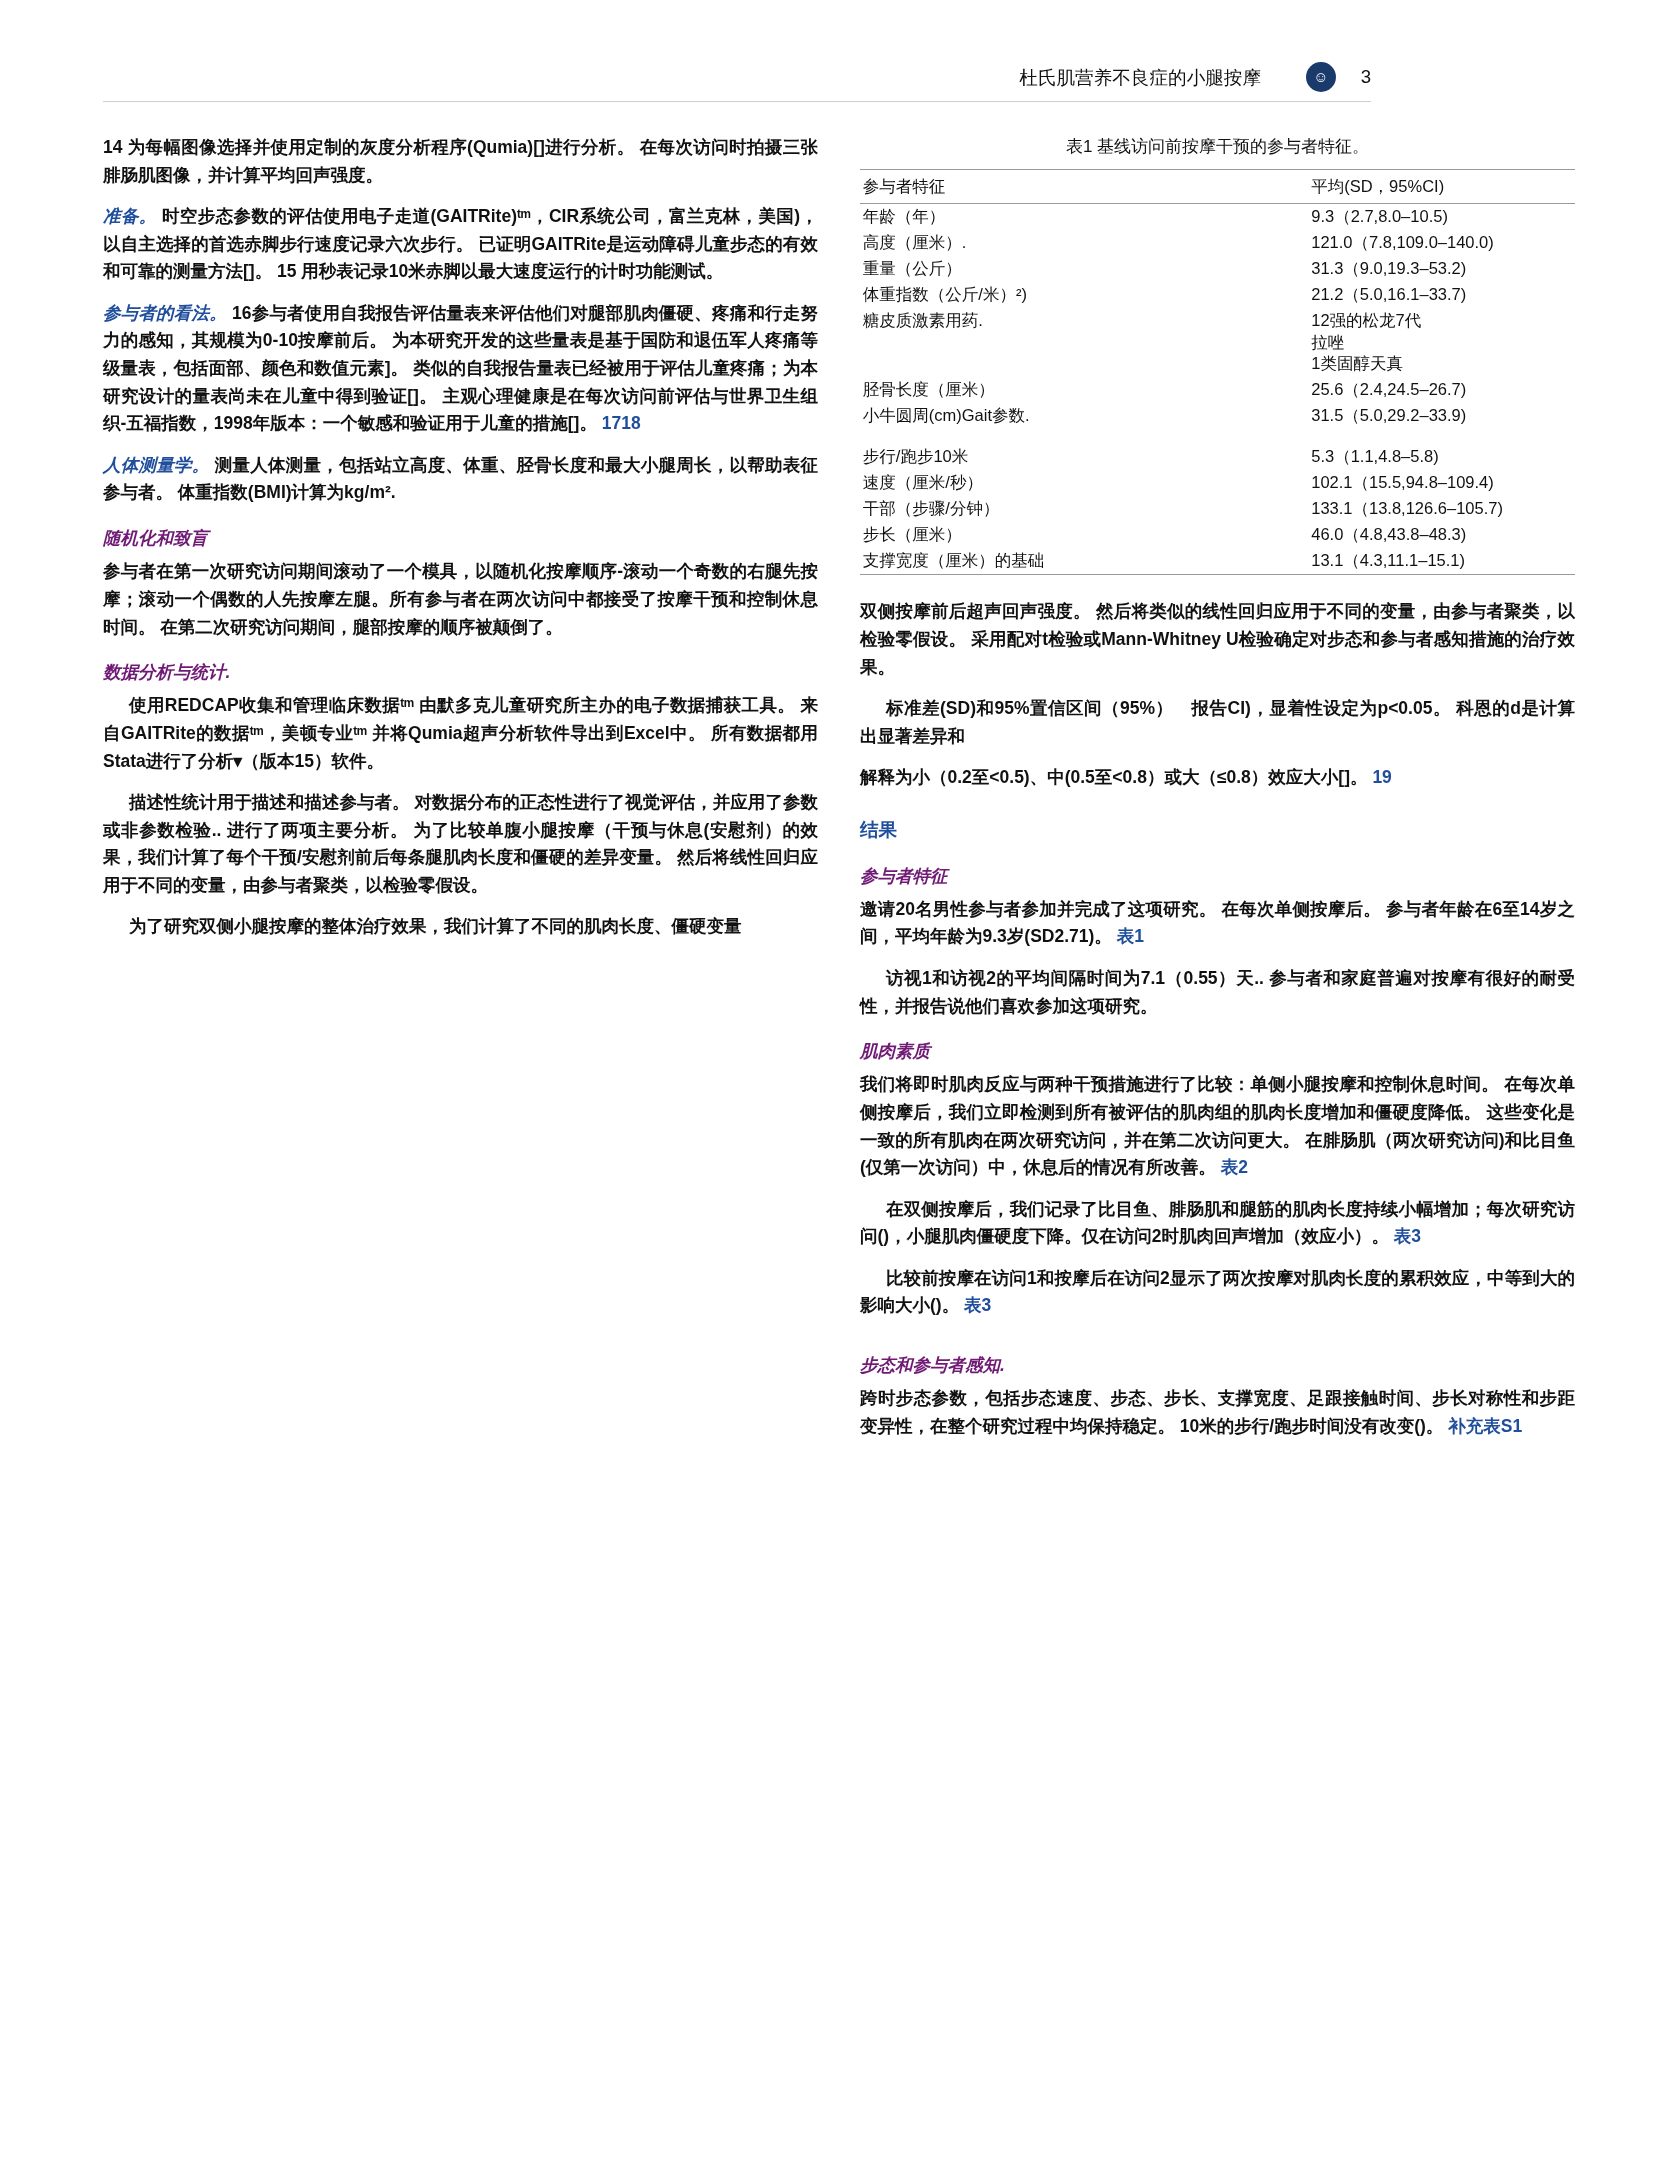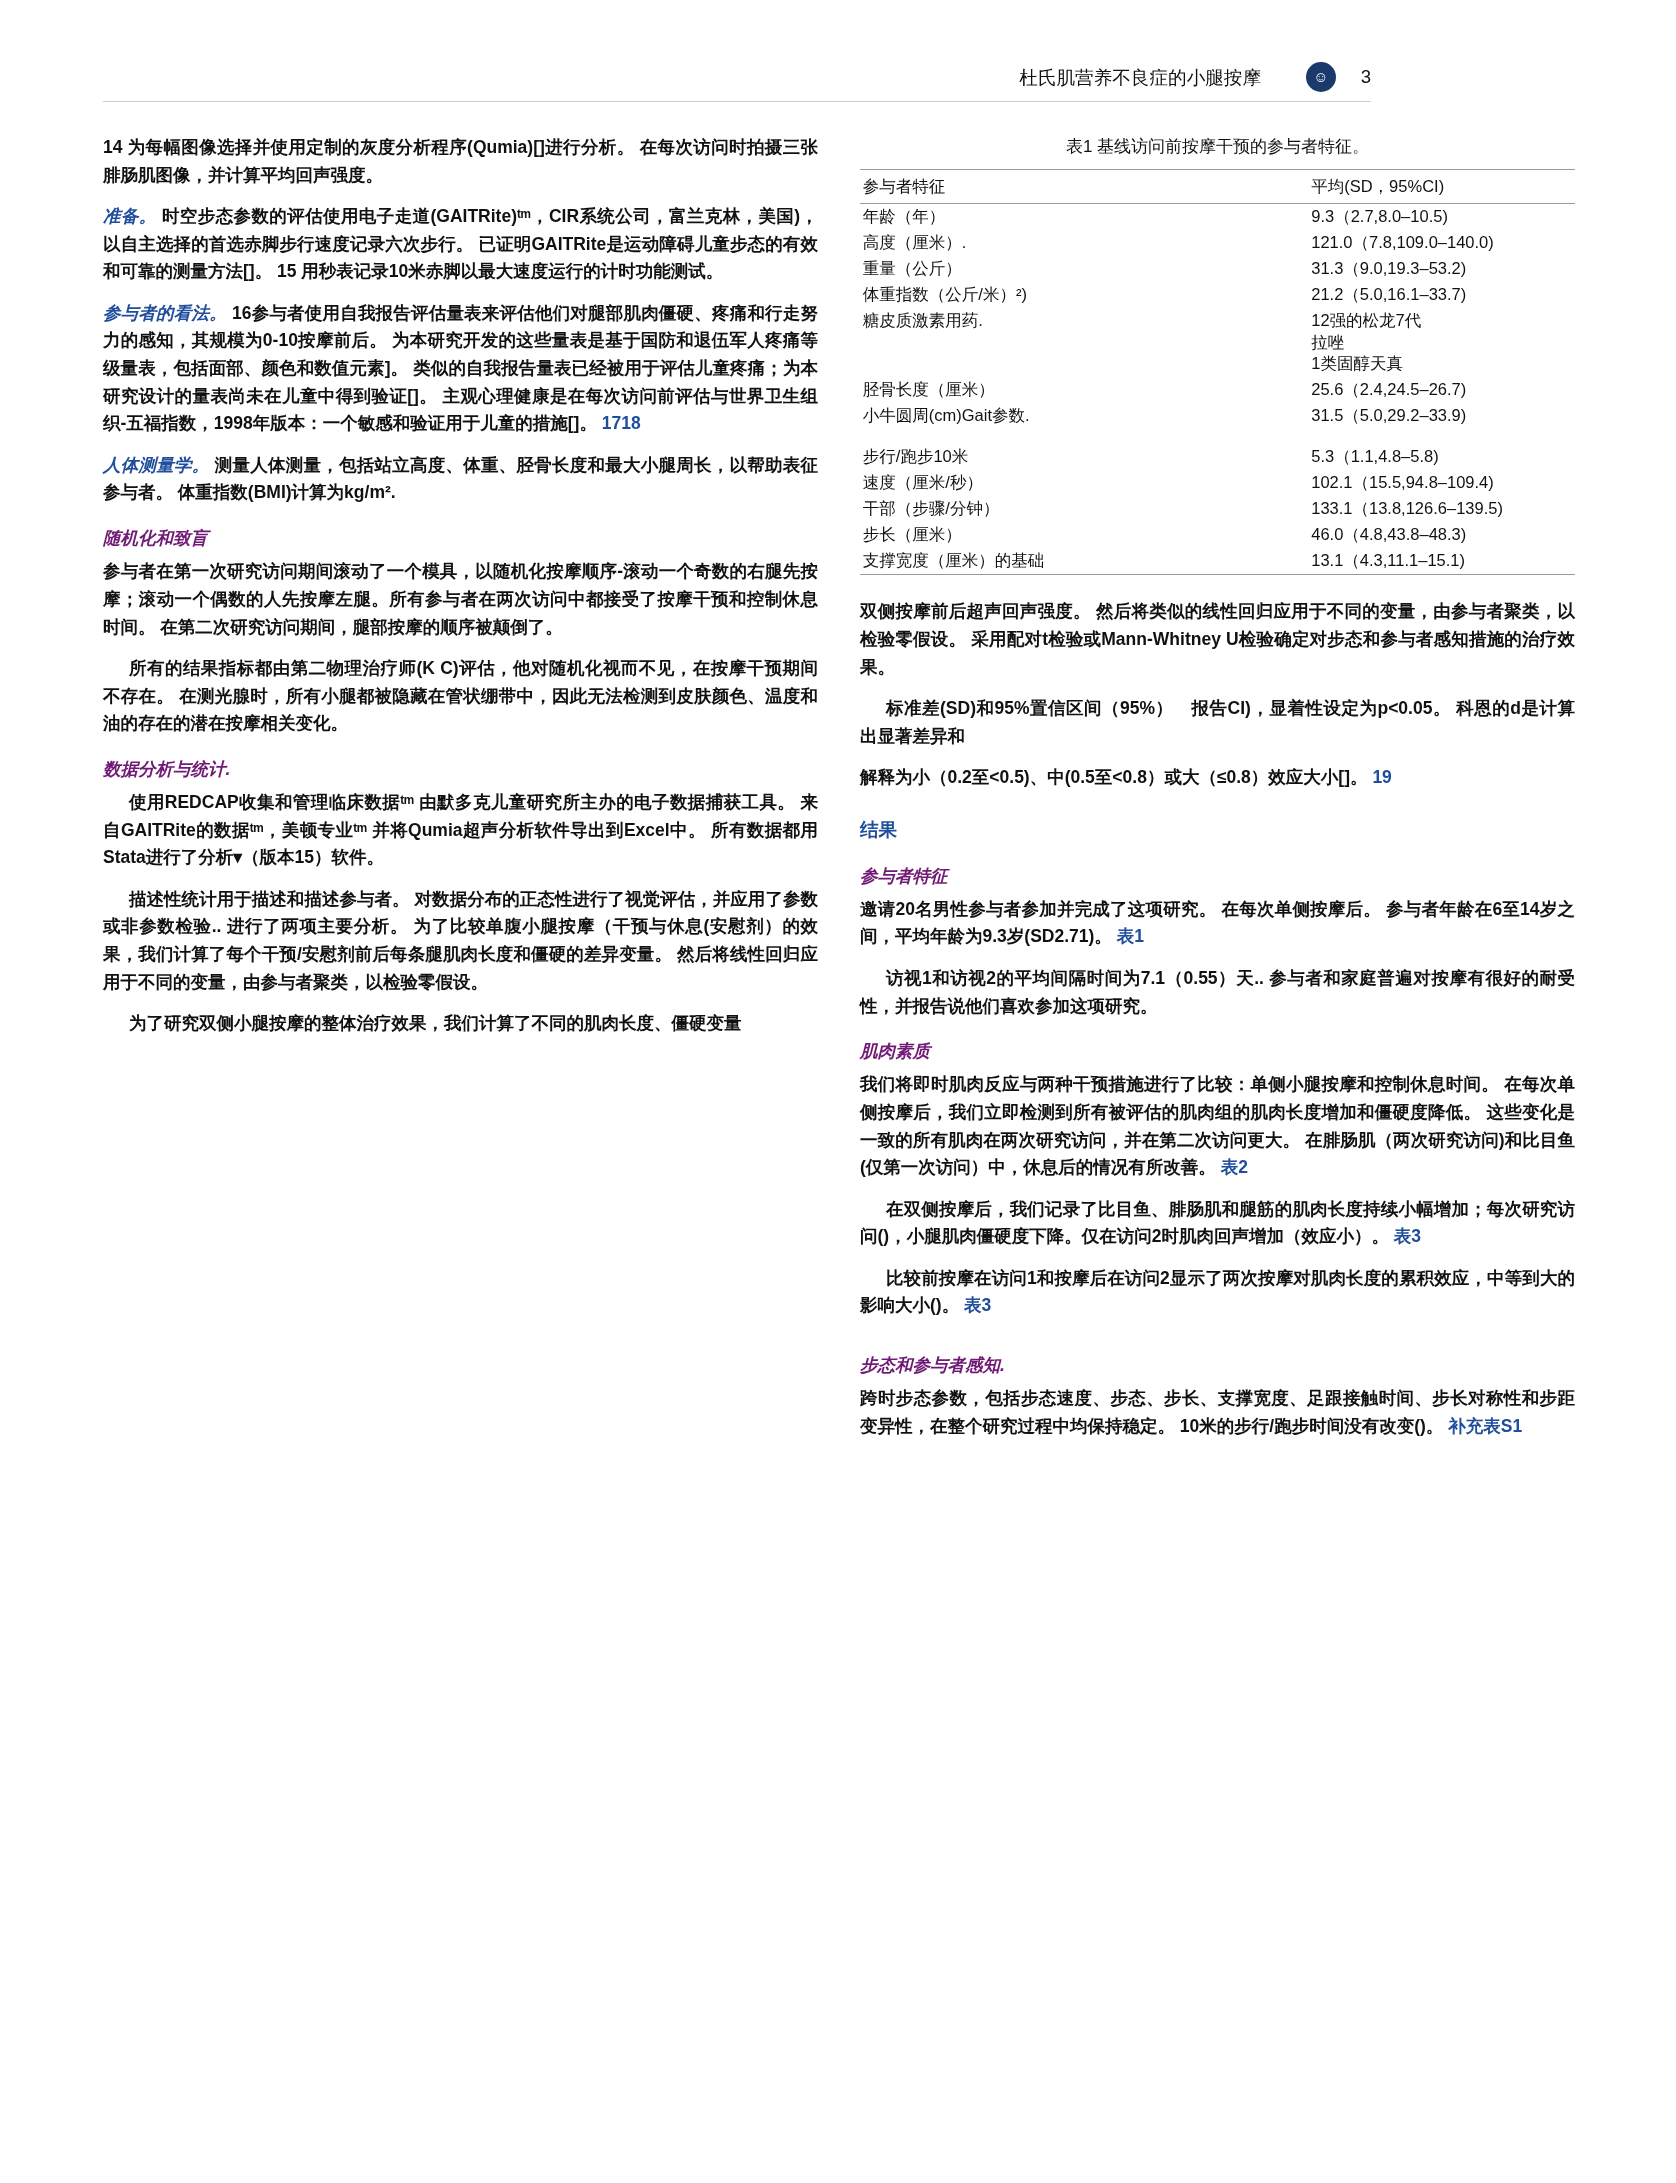--- a/index.html
+++ b/index.html
@@ -161,21 +161,20 @@
       <span class="run-in">参与者的看法。</span><span> 16参与者使用自我报告评估量表来评估他们对腿部肌肉僵硬、疼痛和行走努力的感知，其规模为0-10按摩前后。 为本研究开发的这些量表是基于国防和退伍军人疼痛等级量表，包括面部、颜色和数值元素]。 类似的自我报告量表已经被用于评估儿童疼痛；为本研究设计的量表尚未在儿童中得到验证[]。 主观心理健康是在每次访问前评估与世界卫生组织-五福指数，1998年版本：一个敏感和验证用于儿童的措施[]。</span>
       <span class="ref">1718</span>
     </p>
 
     <p>
       <span class="run-in">人体测量学。</span><span> 测量人体测量，包括站立高度、体重、胫骨长度和最大小腿周长，以帮助表征参与者。 体重指数(BMI)计算为kg/m².</span>
     </p>
 
     <p class="sec-head">随机化和致盲</p>
     <p>参与者在第一次研究访问期间滚动了一个模具，以随机化按摩顺序-滚动一个奇数的右腿先按摩；滚动一个偶数的人先按摩左腿。所有参与者在两次访问中都接受了按摩干预和控制休息时间。 在第二次研究访问期间，腿部按摩的顺序被颠倒了。</p>
-    <p class="indent">所有的结果指标都由第二物理治疗师(K C)评估，他对随机化视而不见，在按摩干预期间不存在。 在测光腺时，所有小腿都被隐藏在管状绷带中，因此无法检测到皮肤颜色、温度和油的存在的潜在按摩相关变化。</p>
 
     <p class="sec-head">数据分析与统计.</p>
     <p class="indent">使用REDCAP收集和管理临床数据ᵗᵐ 由默多克儿童研究所主办的电子数据捕获工具。 来自GAITRite的数据ᵗᵐ，美顿专业ᵗᵐ 并将Qumia超声分析软件导出到Excel中。 所有数据都用Stata进行了分析▾（版本15）软件。</p>
     <p class="indent">描述性统计用于描述和描述参与者。 对数据分布的正态性进行了视觉评估，并应用了参数或非参数检验.. 进行了两项主要分析。 为了比较单腹小腿按摩（干预与休息(安慰剂）的效果，我们计算了每个干预/安慰剂前后每条腿肌肉长度和僵硬的差异变量。 然后将线性回归应用于不同的变量，由参与者聚类，以检验零假设。</p>
     <p class="indent">为了研究双侧小腿按摩的整体治疗效果，我们计算了不同的肌肉长度、僵硬变量</p>
 
   </div>
 
   <div class="col col-right">
 
@@ -226,21 +225,21 @@
         <tr>
           <td>步行/跑步10米</td>
           <td class="c2">5.3（1.1,4.8–5.8)</td>
         </tr>
         <tr>
           <td>速度（厘米/秒）</td>
           <td class="c2">102.1（15.5,94.8–109.4)</td>
         </tr>
         <tr>
           <td>干部（步骤/分钟）</td>
-          <td class="c2">133.1（13.8,126.6–139.5)</td>
+          <td class="c2">133.1（13.8,126.6–105.7)</td>
         </tr>
         <tr>
           <td>步长（厘米）</td>
           <td class="c2">46.0（4.8,43.8–48.3)</td>
         </tr>
         <tr>
           <td>支撑宽度（厘米）的基础</td>
           <td class="c2">13.1（4.3,11.1–15.1)</td>
         </tr>
       </tbody>

